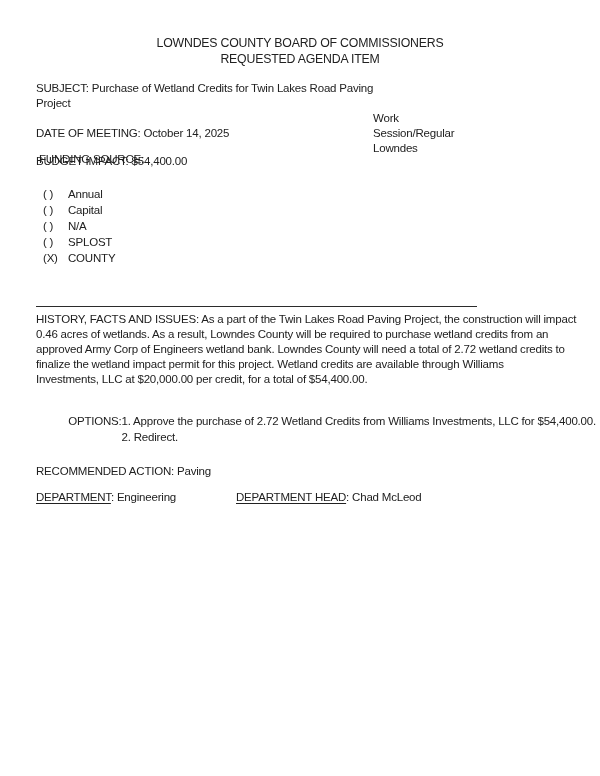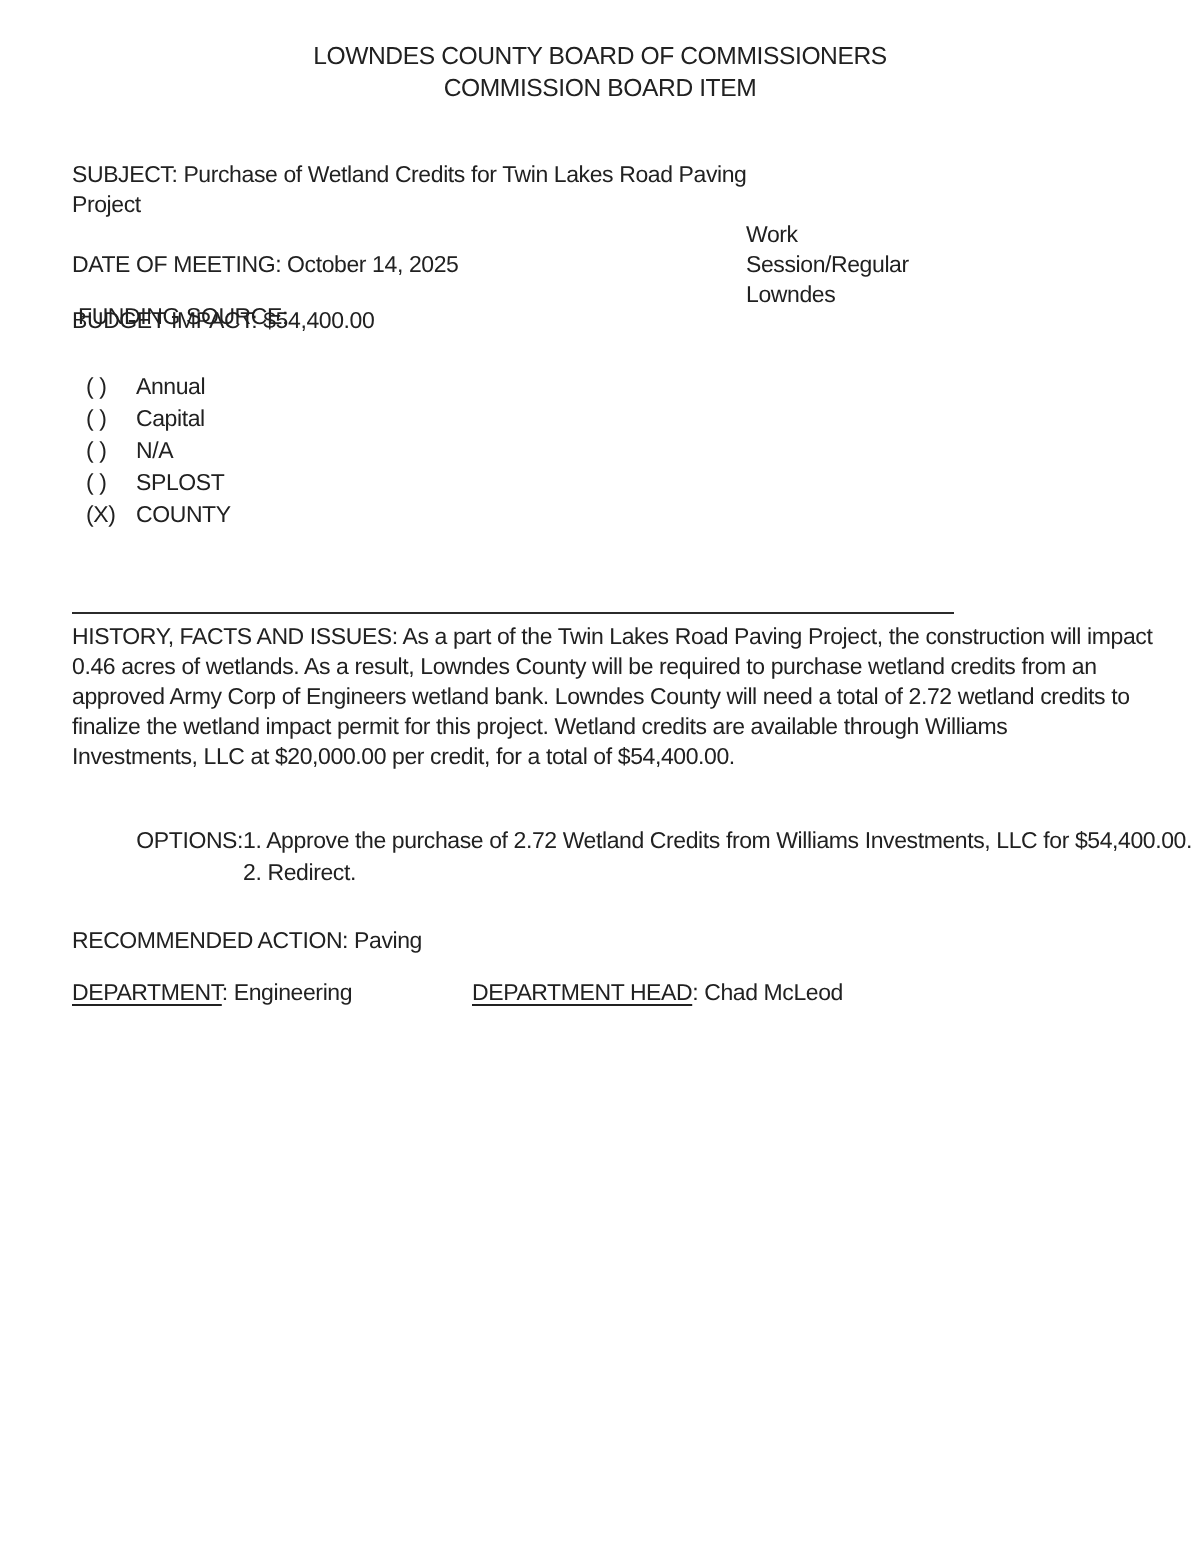--- a/index.html
+++ b/index.html
@@ -13,21 +13,21 @@
     height: 776px;
     background: #ffffff;
     font-family: "Liberation Sans", "DejaVu Sans", sans-serif;
     font-size: 11.5px;
     letter-spacing: -0.2px;
     color: #212121;
     overflow: hidden;
   }
   .abs { position: absolute; }
   .doc-header {
-    top: 20px;
+    top: 35px;
     left: 0;
     width: 600px;
     text-align: center;
     font-size: 12.3px;
     line-height: 16px;
   }
   .subject-block {
     top: 81px;
     left: 36px;
     width: 352px;
@@ -81,21 +81,21 @@
   .u { text-decoration: underline; text-underline-offset: 2px; }
   .admin-line { top: 517px; left: 36px; }
 </style>
 </head>
 <body>
 
 <div class="page">
 
   <div class="abs doc-header">
     <div>LOWNDES COUNTY BOARD OF COMMISSIONERS</div>
-    <div>COMMISSION BOARD ITEM</div>
+    <div>REQUESTED AGENDA ITEM</div>
   </div>
 
   <div class="abs subject-block">SUBJECT: Purchase of Wetland Credits for Twin Lakes Road Paving Project</div>
 
   <div class="abs session-block">Work Session/Regular Lowndes</div>
 
   <div class="abs date-line">DATE OF MEETING: October 14, 2025</div>
 
   <div class="abs budget-line">BUDGET IMPACT: $54,400.00</div>
 

